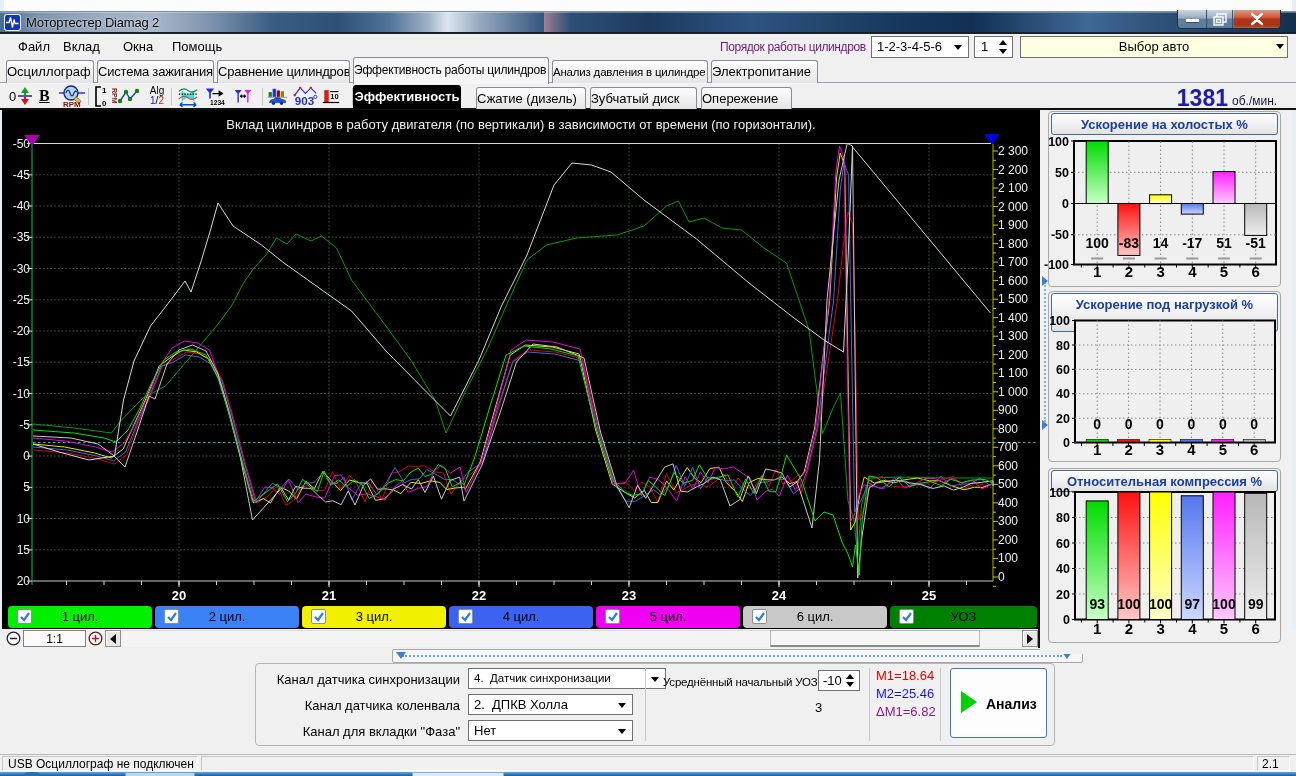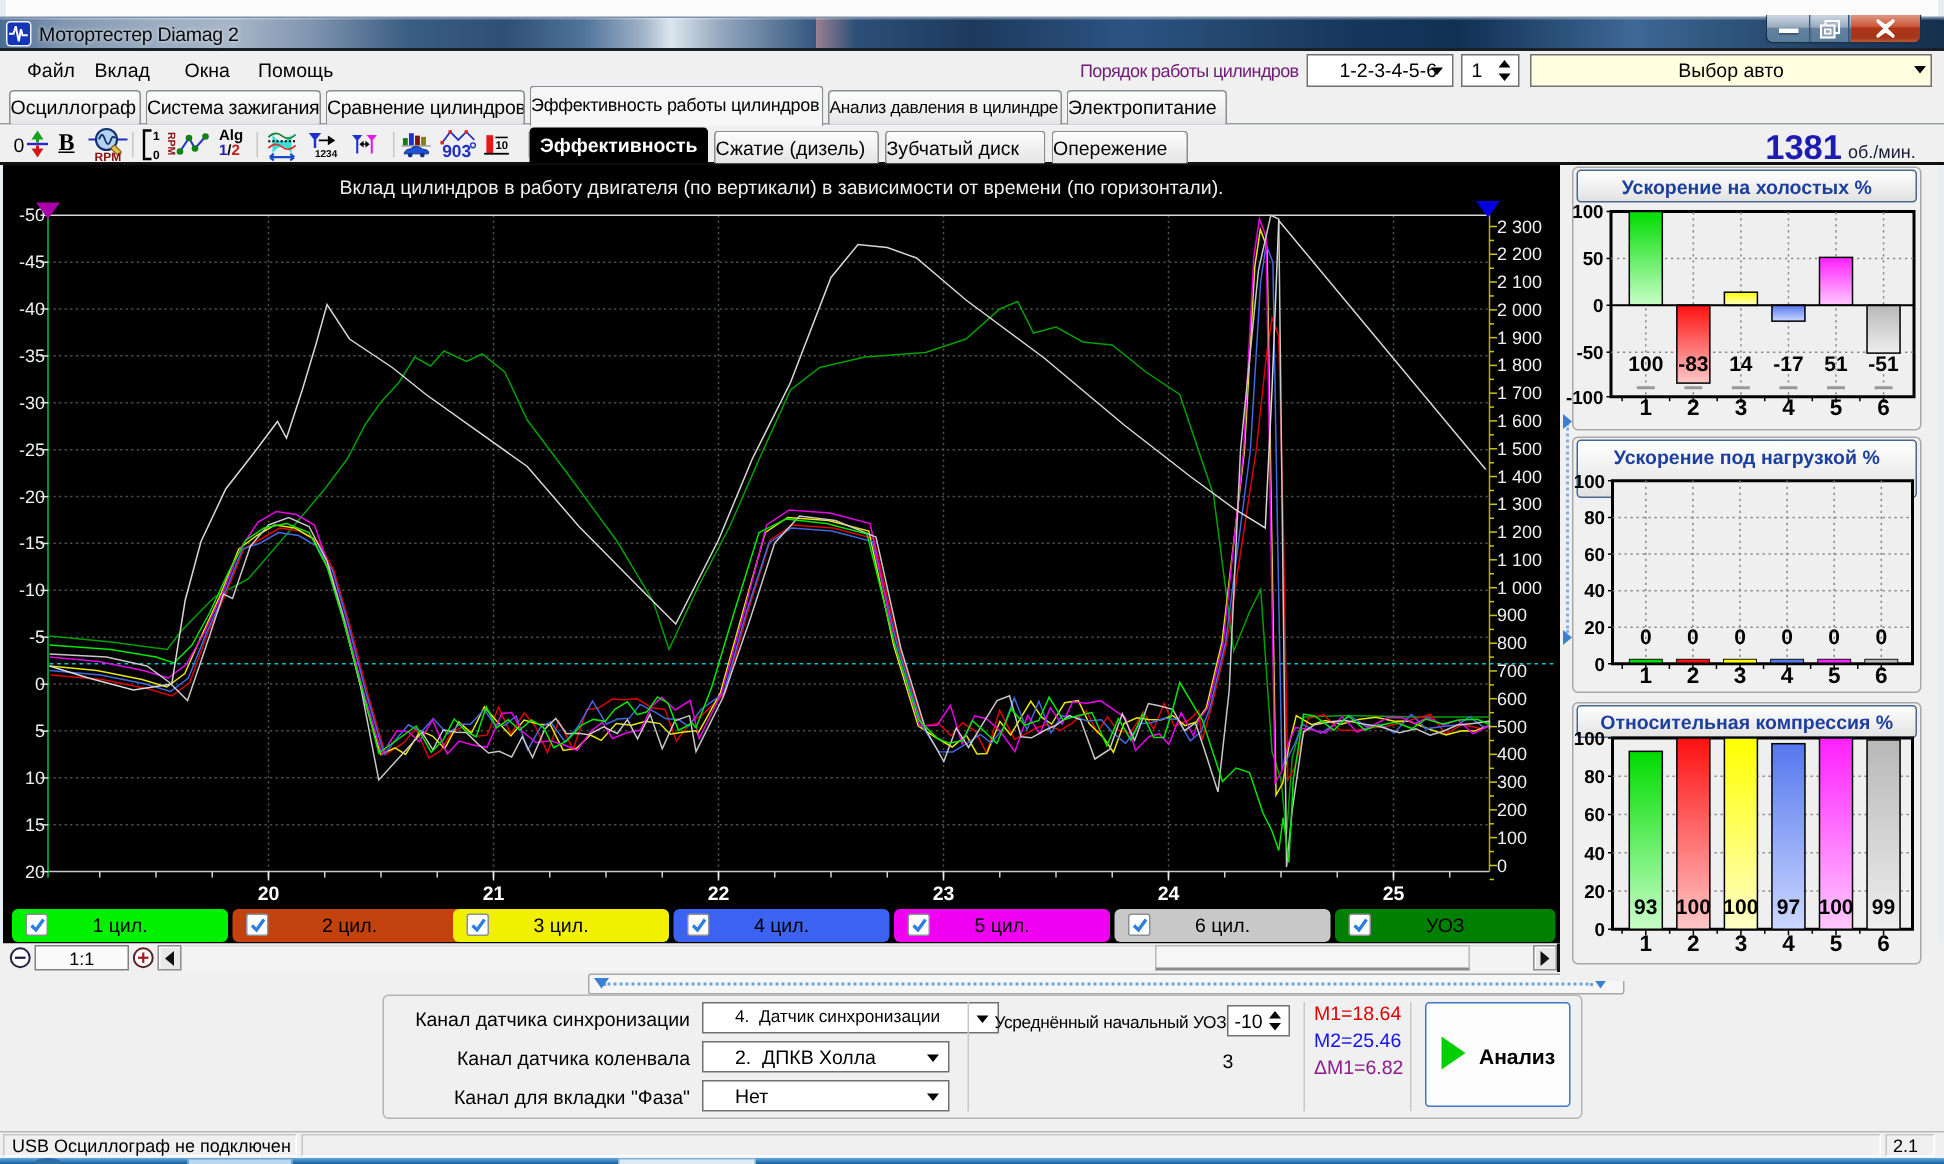--- a/index.html
+++ b/index.html
@@ -4,21 +4,21 @@
 *{margin:0;padding:0;box-sizing:border-box}
 html,body{width:1296px;height:776px;overflow:hidden;background:#fff;
  font-family:"Liberation Sans",sans-serif;font-size:13px;color:#000}
 .abs{white-space:nowrap}
 svg{overflow:visible}
 .abs{position:absolute}
 .tab{position:absolute;white-space:nowrap;overflow:hidden;border:1px solid #898c95;border-bottom:none;
  border-radius:3px 3px 0 0;background:linear-gradient(#fdfdfd,#f2f2f2 45%,#e4e4e6);
  text-align:left;color:#000}
 .combo{position:absolute;background:#fff;border:1px solid #707070;
- font-size:13px;line-height:20px;padding-left:21px;white-space:nowrap}
+ font-size:13px;line-height:20px;padding-left:5px;white-space:nowrap}
 .combo .arr{position:absolute;right:6px;top:8px;width:0;height:0;
  border-left:4px solid transparent;border-right:4px solid transparent;
  border-top:5px solid #000}
 .cell{position:absolute;border-radius:4px;text-align:center;
  font-size:13px;line-height:21px;color:#000}
 .cb{position:absolute;width:15px;height:15px;background:#fff;
  border:1px solid #8b9097;border-radius:2px}
 .cb svg{position:absolute;left:1px;top:1px}
 .sep{position:absolute;width:1px;background:#c6c6c6;top:88px;height:17px}
 </style></head><body>
@@ -127,21 +127,21 @@
 </svg>
 
 <svg class="abs" style="left:118px;top:88px" width="22" height="17" viewBox="0 0 22 17">
  <path d="M2 13 L8 4 L12 11 L19 3" stroke="#2838d0" stroke-width="1.4" fill="none"></path>
  <circle cx="2" cy="13" r="2.2" fill="#108010"></circle>
     <circle cx="8" cy="4" r="2.2" fill="#108010"></circle>
  <circle cx="12" cy="11" r="2.2" fill="#108010"></circle>
     <circle cx="19" cy="3" r="2.2" fill="#108010"></circle>
 </svg>
 
-<div class="abs" style="left:146px;top:86px;font-size:10px;font-weight:bold;line-height:10px;width:22px">Alg<br><span style="color:#2020c0">1</span><span style="color:#000">/</span><span style="color:#c02020">2</span></div>
+<div class="abs" style="left:146px;top:86px;font-size:10px;font-weight:normal;line-height:10px;text-align:center;width:22px">Alg<br><span style="color:#2020c0">1</span><span style="color:#000">/</span><span style="color:#c02020">2</span></div>
 <div class="sep" style="left:171px"></div>
 
 <svg class="abs" style="left:177px;top:86px" width="22" height="21" viewBox="0 0 24 23">
  <path d="M5 4 Q12 14 19 4 L19 18 Q12 8 5 18 Z" fill="#38e0d8"></path>
  <path d="M2 6 Q7 1 12 5 Q17 9 22 4" stroke="#108030" stroke-width="1.2" fill="none"></path>
  <path d="M2 14 Q7 9 12 13 Q17 17 22 12" stroke="#e03030" stroke-width="1.2" fill="none"></path>
  <line x1="2" y1="9" x2="22" y2="9" stroke="#000" stroke-width="1.4" stroke-dasharray="1.5 1.5"></line>
  <path d="M3 20.5 H21 M3 20.5 l3 -2.4 M3 20.5 l3 2.4 M21 20.5 l-3 -2.4 M21 20.5 l-3 2.4" stroke="#1848c8" stroke-width="1.6" fill="none"></path>
 </svg>
 
@@ -179,21 +179,21 @@
 </svg>
 
 <svg class="abs" style="left:322px;top:87px" width="18" height="19" viewBox="0 0 24 21">
  <rect x="3" y="2" width="6" height="16" fill="#e81818"></rect>
  <line x1="11" y1="4" x2="22" y2="4" stroke="#000" stroke-width="1.4"></line>
  <text x="11" y="14" font-size="10" font-weight="bold" fill="#000" font-family="Liberation Sans">10</text>
  <line x1="1" y1="18.5" x2="23" y2="18.5" stroke="#000" stroke-width="1.6"></line>
 </svg>
 <div class="sep" style="left:352px"></div>
 
-<div class="abs" style="left:353px;top:85px;width:119px;height:24px;background:#000;
+<div class="abs" style="left:353px;top:85px;width:108px;height:24px;background:#000;
  border-radius:3px 3px 0 0;color:#fff;font-weight:bold;text-align:center;line-height:23px;z-index:3">Эффективность</div>
 <div class="tab" style="left:476px;top:87px;width:110px;height:22px;line-height:21px">Сжатие (дизель)</div>
 <div class="tab" style="left:590px;top:87px;width:107px;height:22px;line-height:21px">Зубчатый диск</div>
 <div class="tab" style="left:701px;top:87px;width:91px;height:22px;line-height:21px">Опережение</div>
 
 <div class="abs" style="left:1155px;top:85px;width:73px;text-align:right;font-size:23px;
  font-weight:bold;color:#1c1cb0;letter-spacing:0px">1381</div>
 <div class="abs" style="left:1232px;top:94px;font-size:12px;color:#1a1a38">об./мин.</div>
 
 <div class="abs" style="left:2px;top:110px;width:1038px;height:519px;background:#000"></div>
@@ -371,21 +371,21 @@
 <polyline fill="none" stroke="#e8e800" stroke-width="1" points="33.0,444.0 64.7,447.0 94.7,453.0 111.2,458.0 123.2,449.0 135.2,422.0 147.2,396.0 159.2,366.0 171.2,357.0 183.2,350.0 196.7,352.0 208.7,359.0 219.2,380.0 229.7,416.0 241.7,462.0 253.7,503.0 263.3,498.5 270.4,503.0 280.3,487.1 288.6,490.9 296.5,499.1 305.9,481.3 314.3,488.7 322.9,471.3 330.8,480.3 340.6,490.6 349.4,480.0 359.3,482.8 366.9,483.2 375.5,500.3 384.5,498.9 393.5,490.0 400.8,493.6 410.8,482.4 420.9,483.5 430.5,480.8 439.9,482.4 446.8,489.5 454.5,488.1 464.2,487.2 465.2,489.3 480.2,462.0 495.2,408.0 510.2,355.0 525.2,345.0 552.2,347.0 579.2,354.0 595.7,430.0 612.2,484.0 624.8,492.3 634.8,498.0 644.2,490.1 651.3,502.6 657.9,502.4 666.6,481.0 673.7,489.9 680.4,478.7 687.2,467.5 694.6,478.3 701.1,482.7 709.8,468.5 718.9,467.1 726.2,482.5 735.7,491.8 742.3,501.5 749.3,482.4 757.9,478.5 765.8,479.7 773.9,480.0 781.8,477.0 790.0,483.8 798.0,481.1 798.2,480.0 804.2,472.0 814.7,428.0 829.7,300.0 836.5,178.0 840.2,153.0 844.7,165.0 847.7,350.0 850.7,530.0 855.2,522.0 859.7,495.0 864.2,477.1 874.5,483.1 883.5,480.4 894.2,482.8 905.3,479.6 917.3,478.1 929.6,480.8 939.1,480.7 951.6,485.7 964.1,489.9 974.5,487.2 982.9,487.4 991.7,484.0"></polyline>
 <polyline fill="none" stroke="#4169e1" stroke-width="1" points="33.0,447.0 67.1,450.0 97.1,456.0 113.6,461.0 125.6,452.0 137.6,422.0 149.6,396.0 161.6,366.0 173.6,362.0 185.6,355.0 199.1,357.0 211.1,364.0 221.6,380.0 232.1,416.0 244.1,462.0 256.1,503.0 265.9,490.7 272.3,483.2 280.9,488.0 288.8,479.0 298.4,489.4 306.6,482.8 313.7,482.8 322.8,472.9 329.8,483.2 336.7,483.5 344.1,477.3 351.8,499.9 360.2,485.1 366.9,481.3 376.9,494.7 385.5,484.2 395.0,467.4 404.3,482.7 411.8,479.4 419.4,478.9 426.8,469.6 436.7,474.8 444.1,479.2 452.3,479.7 458.9,484.1 467.0,473.6 467.6,472.6 482.6,462.0 497.6,408.0 512.6,362.0 527.6,352.0 554.6,354.0 581.6,361.0 598.1,430.0 614.6,484.0 625.9,501.1 635.2,501.3 645.1,495.3 653.5,489.6 661.0,495.4 669.1,484.9 676.2,465.3 684.7,486.3 692.6,467.5 700.6,488.6 707.8,477.3 716.8,478.0 724.9,480.7 734.3,479.9 741.3,487.9 750.4,495.6 760.2,482.3 767.1,482.0 776.2,478.9 785.1,479.6 793.5,493.9 800.6,487.8 806.6,472.0 817.1,428.0 833.6,300.0 840.4,188.0 844.1,163.0 848.6,175.0 851.6,350.0 854.6,512.0 859.1,504.0 863.6,495.0 868.1,482.8 880.7,488.8 890.6,482.3 900.5,477.5 910.7,484.3 920.6,483.2 929.5,488.7 940.9,476.2 950.5,485.9 962.8,484.2 971.4,483.4 979.8,478.0 989.1,484.8 993.0,484.0"></polyline>
 <polyline fill="none" stroke="#e800e8" stroke-width="1" points="33.0,438.0 65.6,441.0 95.6,447.0 112.1,452.0 124.1,443.0 136.1,422.0 148.1,396.0 160.1,366.0 172.1,348.0 184.1,341.0 197.6,343.0 209.6,350.0 220.1,380.0 230.6,416.0 242.6,462.0 254.6,503.0 264.6,487.2 272.0,487.6 279.6,494.6 288.3,479.9 298.2,502.6 306.1,494.1 315.2,496.7 324.7,498.2 334.5,475.6 341.0,475.0 348.2,487.5 357.4,495.2 367.0,493.9 377.0,497.0 384.8,500.2 394.2,487.2 401.6,481.5 408.3,492.3 418.3,488.3 426.9,486.7 434.8,470.4 441.2,464.9 450.1,473.3 460.1,467.0 466.1,492.4 481.1,462.0 496.1,408.0 511.1,350.0 526.1,340.0 553.1,342.0 580.1,349.0 596.6,430.0 613.1,484.0 624.8,483.5 633.6,470.2 641.4,495.9 649.7,477.2 657.7,479.2 666.6,487.2 676.6,501.1 685.1,477.0 693.3,489.1 700.2,471.9 708.0,482.9 715.1,467.9 724.6,468.8 733.6,467.1 741.8,472.8 750.2,478.4 757.1,500.2 766.2,491.0 772.8,489.3 779.3,496.2 787.5,475.1 795.6,490.6 799.1,479.8 805.1,472.0 815.6,428.0 829.1,300.0 835.9,171.0 839.6,146.0 844.1,158.0 847.1,350.0 850.1,522.0 854.6,514.0 859.1,495.0 863.6,485.0 873.5,486.3 883.8,488.6 894.8,477.8 904.8,488.1 913.8,484.3 925.0,478.5 935.0,478.5 943.4,482.5 951.7,478.3 962.3,483.3 972.0,480.0 982.0,489.0 992.6,484.0"></polyline>
 <polyline fill="none" stroke="#c8c8c8" stroke-width="1" points="33.0,436.0 71.0,438.0 98.0,444.0 113.0,455.0 125.0,467.0 137.0,432.0 149.0,396.0 155.0,399.0 167.0,364.0 179.0,350.0 192.5,345.0 206.0,351.0 218.0,374.0 228.5,410.0 240.5,458.0 252.5,520.0 281.3,488.3 288.6,499.9 295.5,486.5 304.0,488.2 310.9,488.4 319.2,496.5 325.7,502.0 332.8,500.8 341.1,504.7 348.2,491.1 355.0,505.0 363.3,485.9 370.5,478.9 377.6,489.2 385.7,488.8 392.4,489.8 402.4,484.6 411.5,489.0 418.3,479.7 425.0,492.5 433.4,476.2 441.5,499.2 449.9,480.6 459.7,477.1 464.0,501.1 482.0,465.0 500.0,413.0 516.5,362.0 533.0,344.0 557.0,347.0 584.0,358.0 600.5,432.0 617.0,486.0 629.2,507.7 637.5,485.4 645.7,498.3 654.9,482.9 664.7,467.0 673.0,463.9 680.7,491.2 687.6,491.9 697.3,486.5 704.0,483.5 712.9,477.0 720.4,479.9 729.9,506.0 739.7,499.6 748.2,475.9 756.4,493.6 765.6,469.0 772.0,470.3 781.8,472.9 789.7,487.1 797.0,482.0 803.0,500.0 812.0,528.0 819.5,460.0 827.0,300.0 839.0,180.0 847.2,143.5 852.5,146.0 855.5,400.0 857.7,578.0 861.5,540.0 869.0,488.0 876.5,483.1 888.2,481.0 897.2,480.3 909.8,482.8 920.3,484.5 932.9,488.5 943.9,485.9 953.4,490.1 962.1,487.5 971.7,483.3 981.9,482.3 992.9,480.8 993.0,486.0"></polyline>
 <polyline fill="none" stroke="#00e800" stroke-width="1" points="33.0,430.0 74.0,433.0 104.0,438.0 116.0,442.0 128.0,430.0 140.0,408.0 152.0,382.0 164.0,360.0 176.0,352.0 191.0,349.0 206.0,355.0 218.0,378.0 228.5,412.0 240.5,456.0 252.5,502.0 277.5,484.0 287.5,501.5 295.6,493.0 302.8,479.3 310.3,487.2 317.5,491.2 324.2,471.2 331.0,485.2 338.8,479.8 346.4,486.7 354.3,479.9 362.3,484.9 369.1,498.5 378.0,493.7 387.7,483.4 395.5,479.6 403.4,480.9 409.9,472.9 418.2,467.9 424.8,476.5 431.3,474.5 438.3,464.6 445.4,468.8 452.3,486.9 461.4,482.0 464.0,485.2 474.5,458.0 489.5,408.0 506.0,355.0 524.0,346.0 551.0,349.0 578.0,356.0 596.0,428.0 612.5,480.0 625.2,492.5 632.8,495.4 641.8,493.9 648.2,480.4 654.8,486.2 664.6,495.7 674.1,472.5 683.1,483.4 692.5,480.3 699.4,464.8 708.7,479.9 718.4,477.2 728.0,475.0 737.9,497.2 745.6,479.1 754.0,493.5 761.7,476.2 769.2,491.7 776.0,491.7 782.0,472.2 786.5,455.0 801.5,480.0 815.0,521.0 824.0,512.0 833.0,515.0 842.0,542.0 848.0,554.0 852.5,567.0 855.5,545.0 859.2,575.0 862.2,520.0 869.0,476.0 876.5,477.3 889.2,486.8 898.9,477.1 910.0,486.7 918.3,483.6 930.5,481.5 941.3,485.7 950.6,479.3 961.8,482.6 972.5,480.0 984.9,479.5 993.0,483.0"></polyline>
 <polyline fill="none" stroke="#d8d8d8" stroke-width="1" points="33.0,444.0 59.0,452.0 89.0,460.0 114.5,456.0 123.5,400.0 134.0,361.0 150.5,326.0 170.0,301.0 185.0,281.0 191.0,292.0 201.5,260.0 210.5,230.0 218.0,203.0 233.0,226.0 261.5,245.0 284.0,263.0 351.5,311.0 386.0,351.0 426.5,392.0 450.5,416.0 479.0,360.0 501.5,306.0 527.0,255.0 554.0,185.0 572.0,163.0 591.5,165.0 611.0,172.0 644.0,200.0 696.5,239.0 749.0,283.0 794.0,318.0 824.0,340.0 843.5,352.0 848.0,260.0 852.5,147.0 990.5,313.0"></polyline>
 </g>
 </svg>
 
 <div class="cell" style="left:8px;top:606px;width:144px;height:22px;background:#00f000">1 цил.</div>
-<div class="cell" style="left:155px;top:606px;width:156px;height:22px;background:#c2410c">2 цил.</div>
+<div class="cell" style="left:155px;top:606px;width:144px;height:22px;background:#3b82f6">2 цил.</div>
 <div class="cell" style="left:302px;top:606px;width:144px;height:22px;background:#f0f000">3 цил.</div>
 <div class="cell" style="left:449px;top:606px;width:144px;height:22px;background:#3b62f0">4 цил.</div>
 <div class="cell" style="left:596px;top:606px;width:144px;height:22px;background:#f000f0">5 цил.</div>
 <div class="cell" style="left:743px;top:606px;width:144px;height:22px;background:#c8c8c8">6 цил.</div>
 <div class="cell" style="left:890px;top:606px;width:147px;height:22px;background:#008000">УОЗ</div>
 <div class="cb" style="left:17px;top:609px">
     <svg width="12" height="12" viewBox="0 0 12 12">
       <path d="M2 6 L5 9 L10 2" stroke="#2a7fe0" stroke-width="2.2" fill="none"></path>
     </svg>
   </div>

